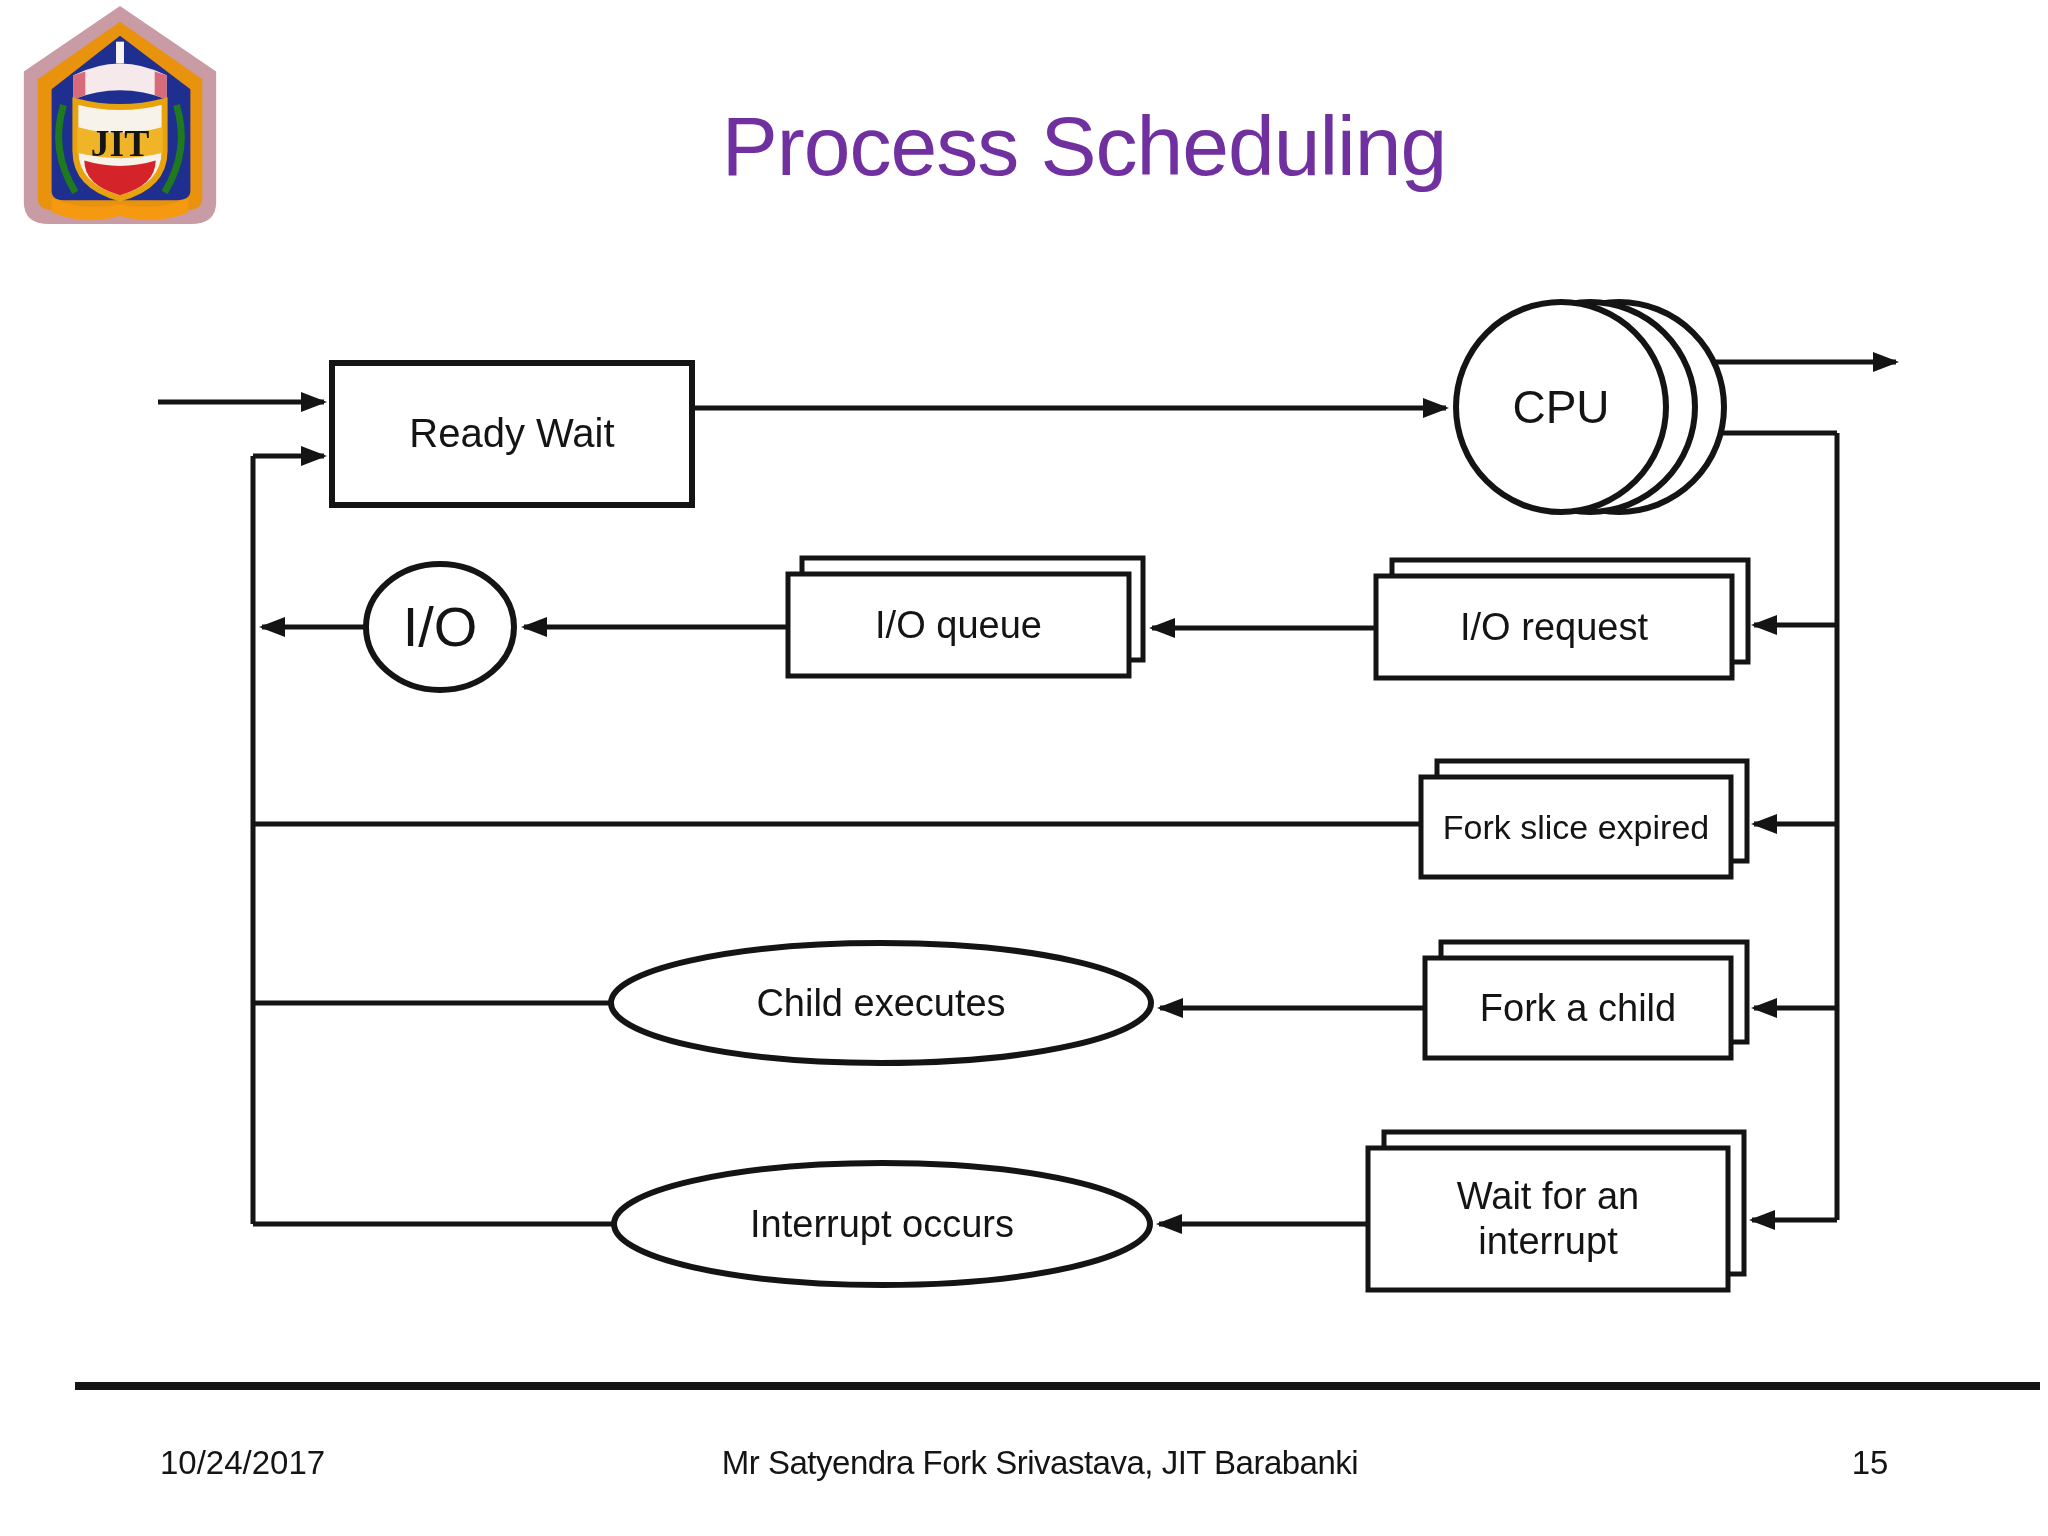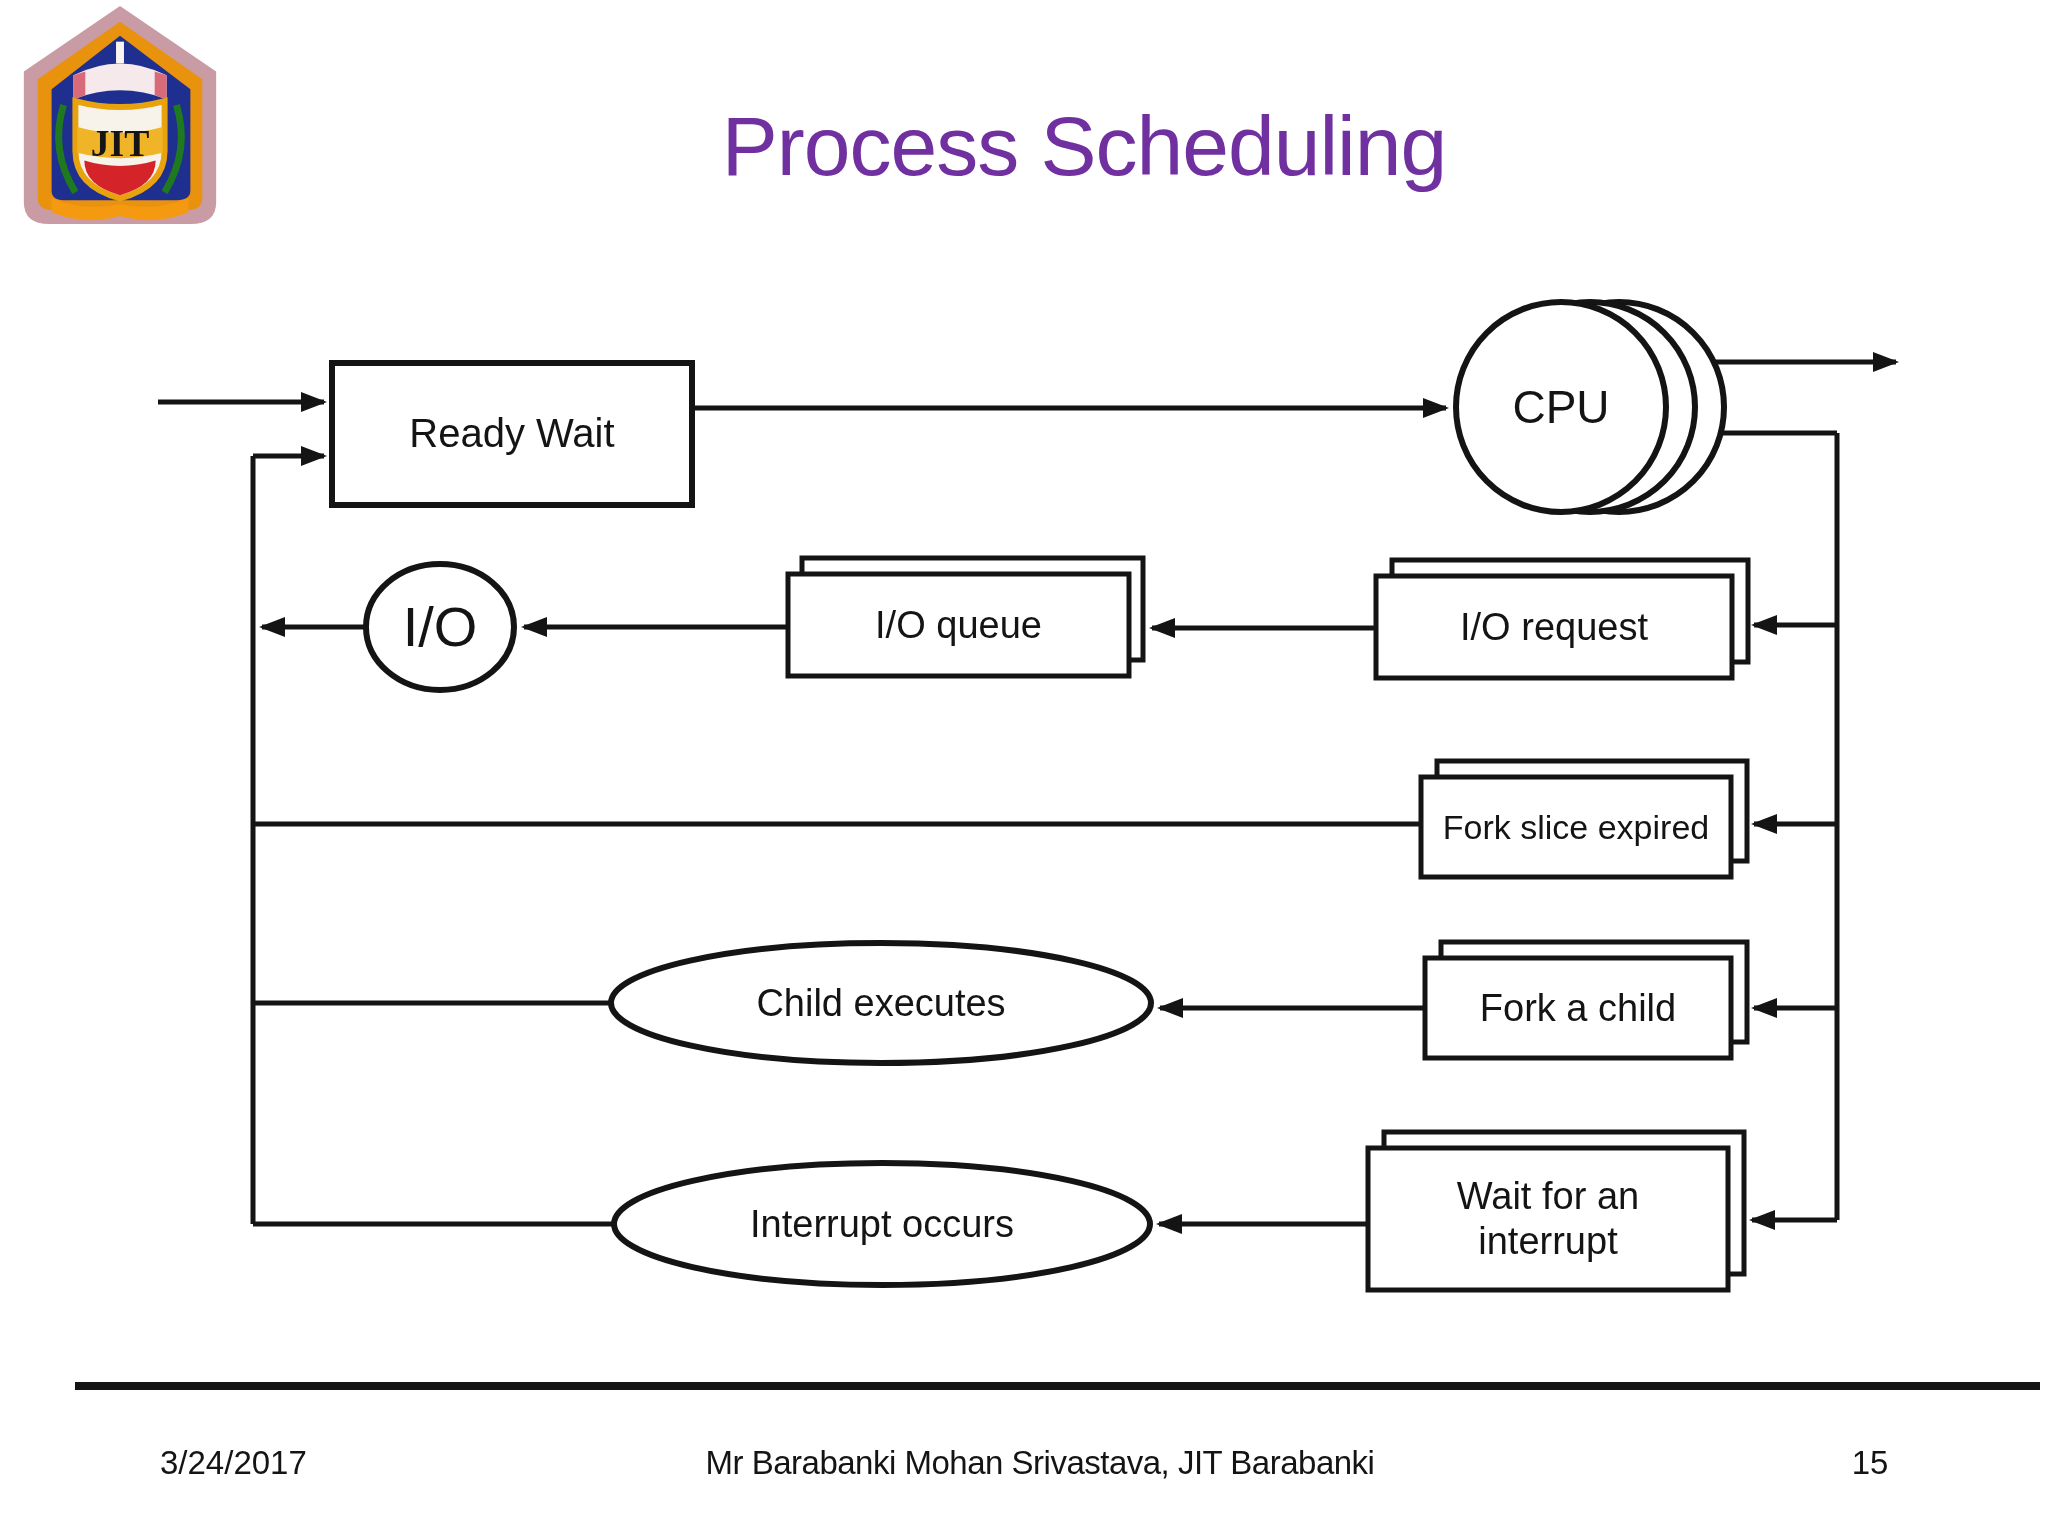--- a/index.html
+++ b/index.html
@@ -123,17 +123,17 @@
 
   <div class="lbl" style="left:611px;top:943px;width:540px;height:120px;font-size:38px;">Child executes</div>
 
   <div class="lbl" style="left:1425px;top:958px;width:306px;height:100px;font-size:38px;">Fork a child</div>
 
   <div class="lbl" style="left:614px;top:1163px;width:536px;height:122px;font-size:38px;">Interrupt occurs</div>
 
   <div class="lbl" style="left:1393px;top:1148px;width:310px;height:142px;font-size:38px;">Wait for an interrupt</div>
 
   <div class="footer-line"></div>
-  <div class="footer-item f-date">3/24/2017</div>
-  <div class="footer-item f-credit">Mr Barabanki Mohan Srivastava, JIT Barabanki</div>
+  <div class="footer-item f-date">10/24/2017</div>
+  <div class="footer-item f-credit">Mr Satyendra Fork Srivastava, JIT Barabanki</div>
   <div class="footer-item f-page">15</div>
 
 </div>
 
 </body></html>

